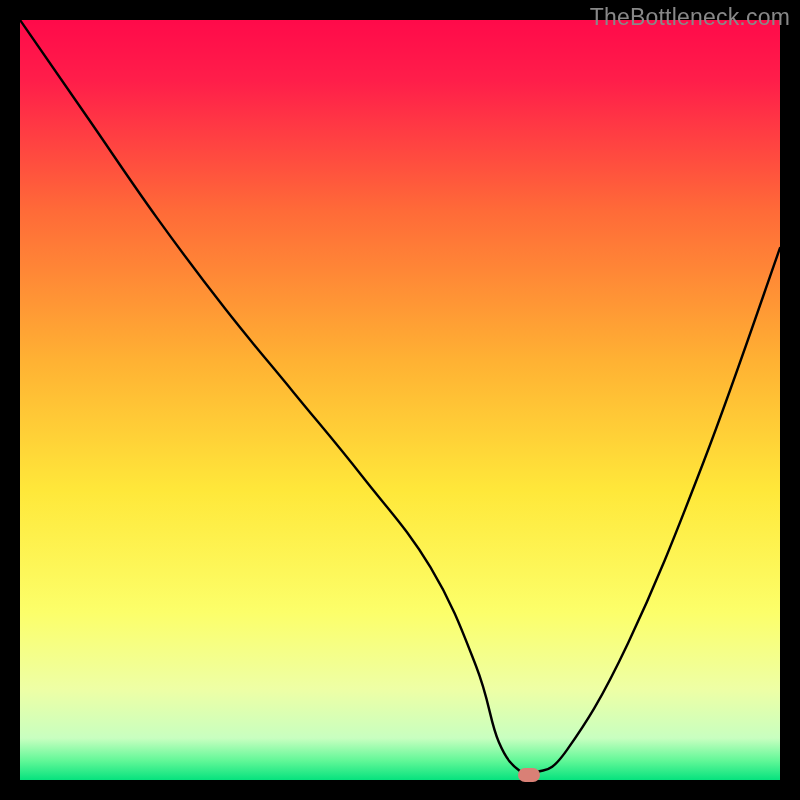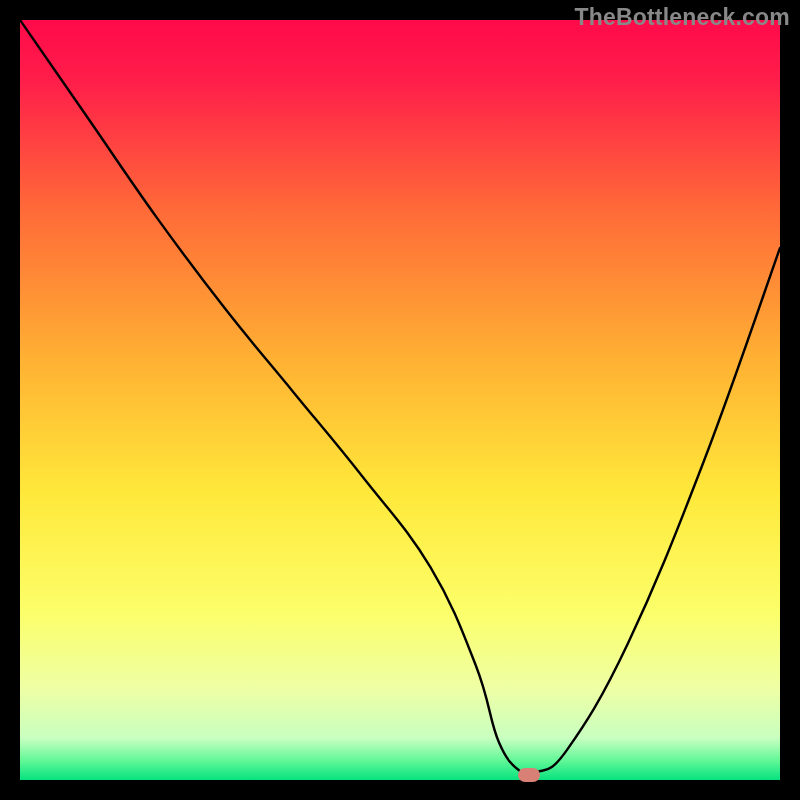--- a/index.html
+++ b/index.html
@@ -16,21 +16,21 @@
     width: 800px;
     height: 800px;
     background: #000;
   }
   .watermark {
     position: absolute;
     top: 4px;
     right: 10px;
     color: #888888;
     font-size: 23px;
-    font-weight: 700;
+    font-weight: 400;
     z-index: 20;
     letter-spacing: 0.2px;
   }
   .plot-wrap {
     position: absolute;
     left: 20px;
     top: 20px;
     width: 760px;
     height: 760px;
   }

